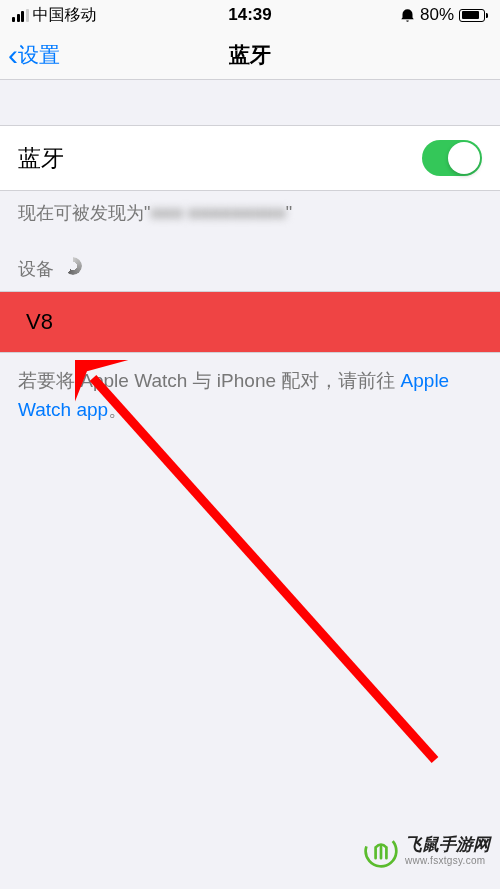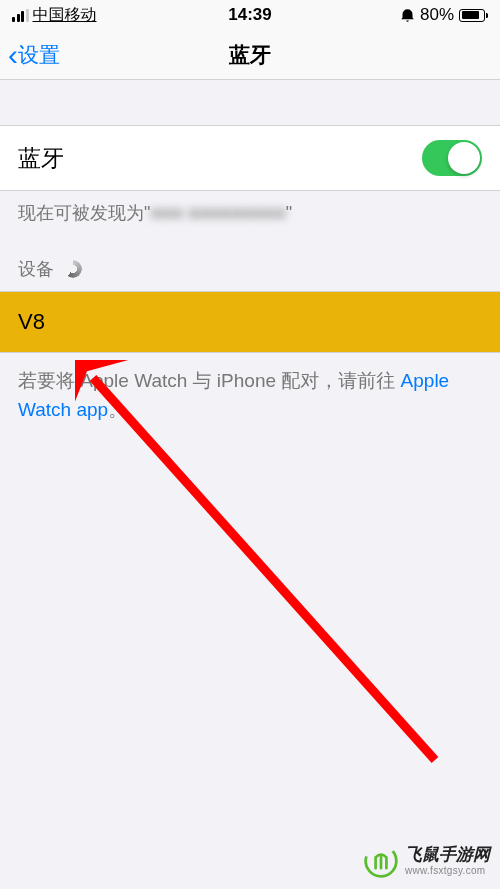--- a/index.html
+++ b/index.html
@@ -38,21 +38,21 @@
     }
     .signal-bars span {
       width: 3px;
       background: #000;
       border-radius: 1px;
     }
     .signal-bars span:nth-child(1) { height: 5px; }
     .signal-bars span:nth-child(2) { height: 8px; }
     .signal-bars span:nth-child(3) { height: 11px; }
     .signal-bars span:nth-child(4) { height: 13px; background: #ccc; }
-    .carrier { font-size: 16px; text-decoration: underline; }
+    .carrier { font-size: 16px; }
     .status-center {
       position: absolute;
       left: 50%;
       transform: translateX(-50%);
       font-weight: 600;
     }
     .status-right {
       display: flex;
       align-items: center;
       gap: 5px;
@@ -148,40 +148,39 @@
     .footer-text {
       padding: 10px 18px;
       font-size: 18px;
       color: #777;
     }
     .section-header {
       padding: 22px 18px 10px;
       font-size: 18px;
       color: #777;
       display: flex;
-      align-items: center;
       gap: 10px;
     }
     .spinner {
       width: 18px;
       height: 18px;
       position: relative;
     }
     .spinner::before {
       content: "";
       position: absolute;
       inset: 0;
       border-radius: 50%;
       background: conic-gradient(from 0deg, #ccc 0%, #666 60%, transparent 60%);
       -webkit-mask: radial-gradient(circle, transparent 4px, #000 4px);
       mask: radial-gradient(circle, transparent 4px, #000 4px);
     }
     .device-item {
-      background: #eab308;
-      padding: 17px 18px;
+      background: #ef4444;
+      padding: 17px 26px;
       font-size: 22px;
       color: #000;
       border-top: 0.5px solid #d1d1d6;
       border-bottom: 0.5px solid #d1d1d6;
     }
     .help-text {
       padding: 14px 18px;
       font-size: 19px;
       color: #777;
       line-height: 1.5;
@@ -190,21 +189,21 @@
       color: #007aff;
     }
     .annotation-arrow {
       position: absolute;
       top: 360px;
       left: 75px;
       pointer-events: none;
     }
     .watermark {
       position: absolute;
-      bottom: 10px;
+      bottom: 20px;
       right: 10px;
       display: flex;
       align-items: center;
       gap: 6px;
       justify-content: space-between;
     }
     .watermark-logo {
       width: 36px;
       height: 36px;
     }

